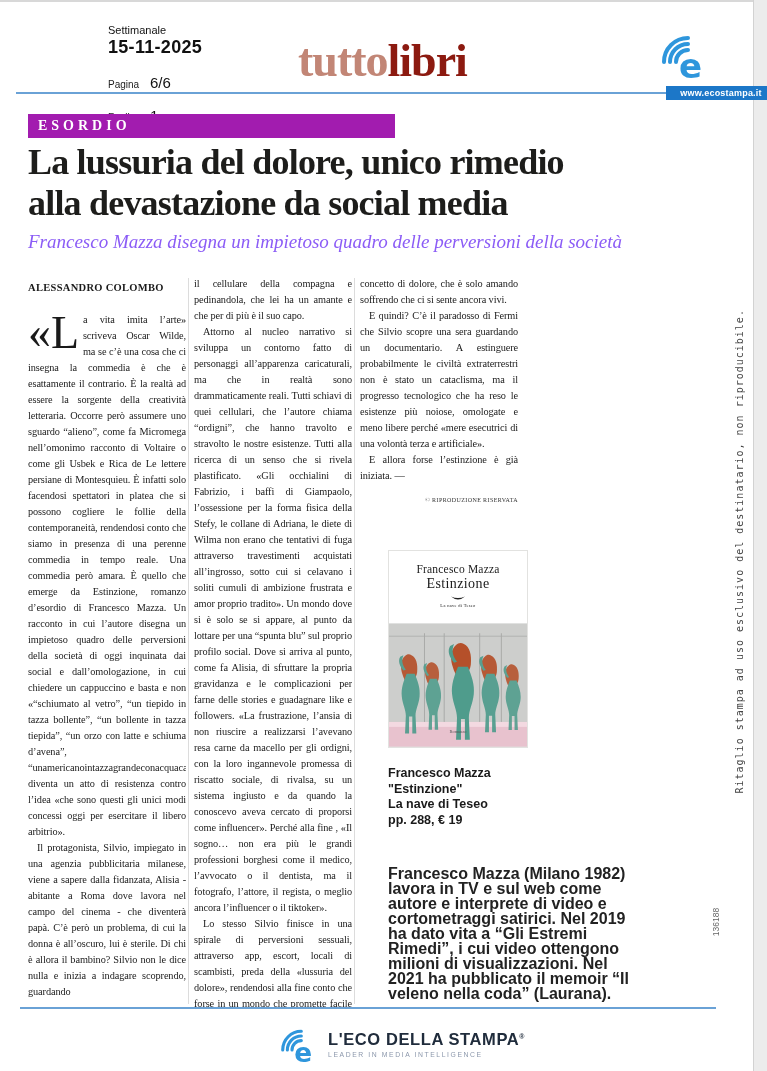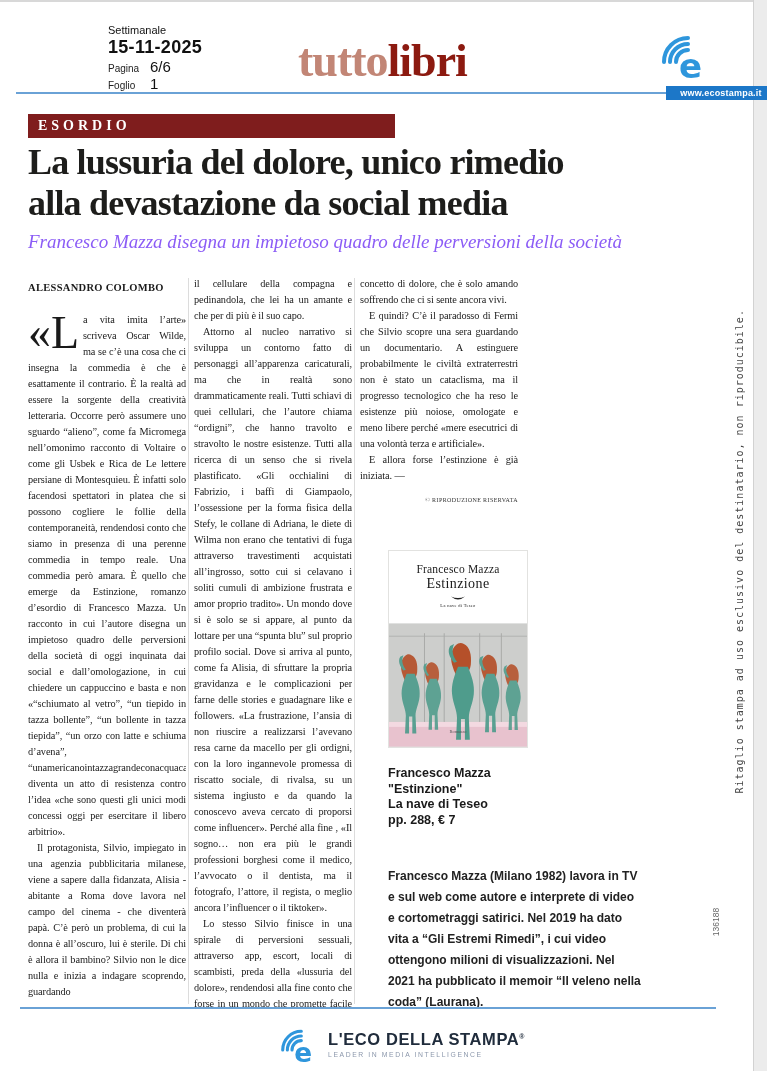--- a/index.html
+++ b/index.html
@@ -10,36 +10,36 @@
   
   .top-border{left:0;top:0;width:767px;height:2px;background:#d8d8d8;}
   .gray-strip{left:753px;top:0;width:14px;height:1071px;background:#ececec;border-left:1px solid #d2d2d2;box-sizing:border-box;}
   .rule-blue-top{left:16px;top:92px;width:729px;height:2px;background:#6aa2d6;}
   .rule-blue-bottom{left:20px;top:1007px;width:696px;height:2px;background:#6aa2d6;}
 
   
   .hmeta{left:108px;top:24px;font-family:"Liberation Sans",sans-serif;color:#111;}
   .hmeta .freq{font-size:11px;}
   .hmeta .date{font-size:18px;font-weight:bold;letter-spacing:.3px;margin-top:1px;}
-  .hmeta .row{display:flex;align-items:baseline;margin-top:0;}
+  .hmeta .row{display:flex;align-items:baseline;margin-top:16px;}
   .hmeta .lbl{font-size:10px;width:42px;color:#222;}
   .hmeta .val{font-size:15px;}
 
   
   .masthead{left:262px;top:38px;font-size:46px;font-weight:bold;letter-spacing:-1px;line-height:1;margin-left:36px;}
   .masthead .t1{color:#c28676;}
   .masthead .t2{color:#8c1a10;}
 
   .eco-top{left:658px;top:26px;}
   .www-box{left:633px;top:86px;width:110px;height:14px;background:#1c77c8;color:#fff;
            font-family:"Liberation Sans",sans-serif;font-size:9px;font-weight:bold;
            text-align:center;line-height:14px;letter-spacing:.2px;margin-left:33px;}
 
   
-  .kicker{left:28px;top:114px;width:367px;height:24px;background:#7f1d1d;color:#fff;
+  .kicker{left:28px;top:114px;width:367px;height:24px;background:#a21caf;color:#fff;
           font-size:14px;font-weight:bold;letter-spacing:4px;line-height:24px;padding-left:10px;box-sizing:border-box;}
   .headline{left:28px;top:142px;width:700px;font-size:36px;font-weight:bold;color:#1d1d1b;
             line-height:41px;letter-spacing:-.8px;}
   .subhead{left:28px;top:231px;width:700px;font-size:19px;font-style:italic;color:#8b5cf6;}
 
   
   .byline{font-size:10.5px;font-weight:bold;letter-spacing:.3px;margin:0 0 16px 0;}
   .col{font-size:10.3px;line-height:16px;text-align:justify;letter-spacing:-.1px;overflow:hidden;}
   .col p{margin:0;}
   .col p.ind{text-indent:9px;}
@@ -53,21 +53,21 @@
   
   .cover{left:388px;top:550px;width:140px;height:198px;background:#fff;border:1px solid #e2e2e0;box-sizing:border-box;}
   .cover .cauthor{font-size:11.5px;text-align:center;margin-top:12px;letter-spacing:.2px;}
   .cover .ctitle{font-size:14px;text-align:center;letter-spacing:.4px;margin-top:1px;}
   .cover .boat{display:block;margin:3px auto 0 auto;}
   .cover .cpub{font-size:4.5px;text-align:center;letter-spacing:.3px;margin-top:1px;}
   .cover .photo{position:absolute;left:0;bottom:0;}
   .caption{left:388px;top:766px;width:200px;font-family:"Liberation Sans",sans-serif;
            font-weight:bold;font-size:12.5px;line-height:15.5px;color:#1a1a1a;}
   .bio{left:388px;top:866px;width:254px;font-family:"Liberation Sans",sans-serif;
-       font-weight:600;font-size:12px;line-height:21px;color:#222;}
+       font-weight:600;font-size:16px;line-height:15px;color:#222;}
 
   
   .clipnum{left:676px;top:917px;width:80px;text-align:center;transform:rotate(-90deg);
            font-family:"Liberation Sans",sans-serif;font-size:8.5px;color:#666;}
   .disclaimer{left:504px;top:553px;width:470px;text-align:center;transform:rotate(-90deg);
               font-family:"DejaVu Sans Mono",monospace;font-size:10px;letter-spacing:1px;color:#444;white-space:nowrap;}
 
   
   .footer{left:278px;top:1022px;display:flex;align-items:center;gap:8px;}
   .fbrand{font-family:"Liberation Sans",sans-serif;font-weight:bold;font-size:16.5px;
@@ -168,21 +168,21 @@
       <use href="#fig0" transform="translate(43,16) scale(0.8)" opacity="0.92"></use>
       <use href="#fig0" transform="translate(75,28) scale(0.68)" opacity="0.88"></use>
       <text x="70" y="111" font-size="4.5" text-anchor="middle" fill="#555" font-family="Liberation Serif, serif">Romanzo</text>
     </svg>
   </div>
 
   <div class="abs caption">
     <div>Francesco Mazza</div>
     <div>"Estinzione"</div>
     <div>La nave di Teseo</div>
-    <div>pp. 288, € 7</div>
+    <div>pp. 288, € 19</div>
   </div>
 
   <div class="abs bio">Francesco Mazza (Milano 1982) lavora in TV e sul web come autore e interprete di video e cortometraggi satirici. Nel 2019 ha dato vita a “Gli Estremi Rimedi”, i cui video ottengono milioni di visualizzazioni. Nel 2021 ha pubblicato il memoir “Il veleno nella coda” (Laurana).</div>
 
   <div class="abs clipnum">136188</div>
   <div class="abs disclaimer">Ritaglio stampa ad uso esclusivo del destinatario, non riproducibile.</div>
 
   <div class="abs rule-blue-bottom"></div>
   <div class="abs footer">
     <svg width="42" height="45" viewBox="0 0 54 58">

